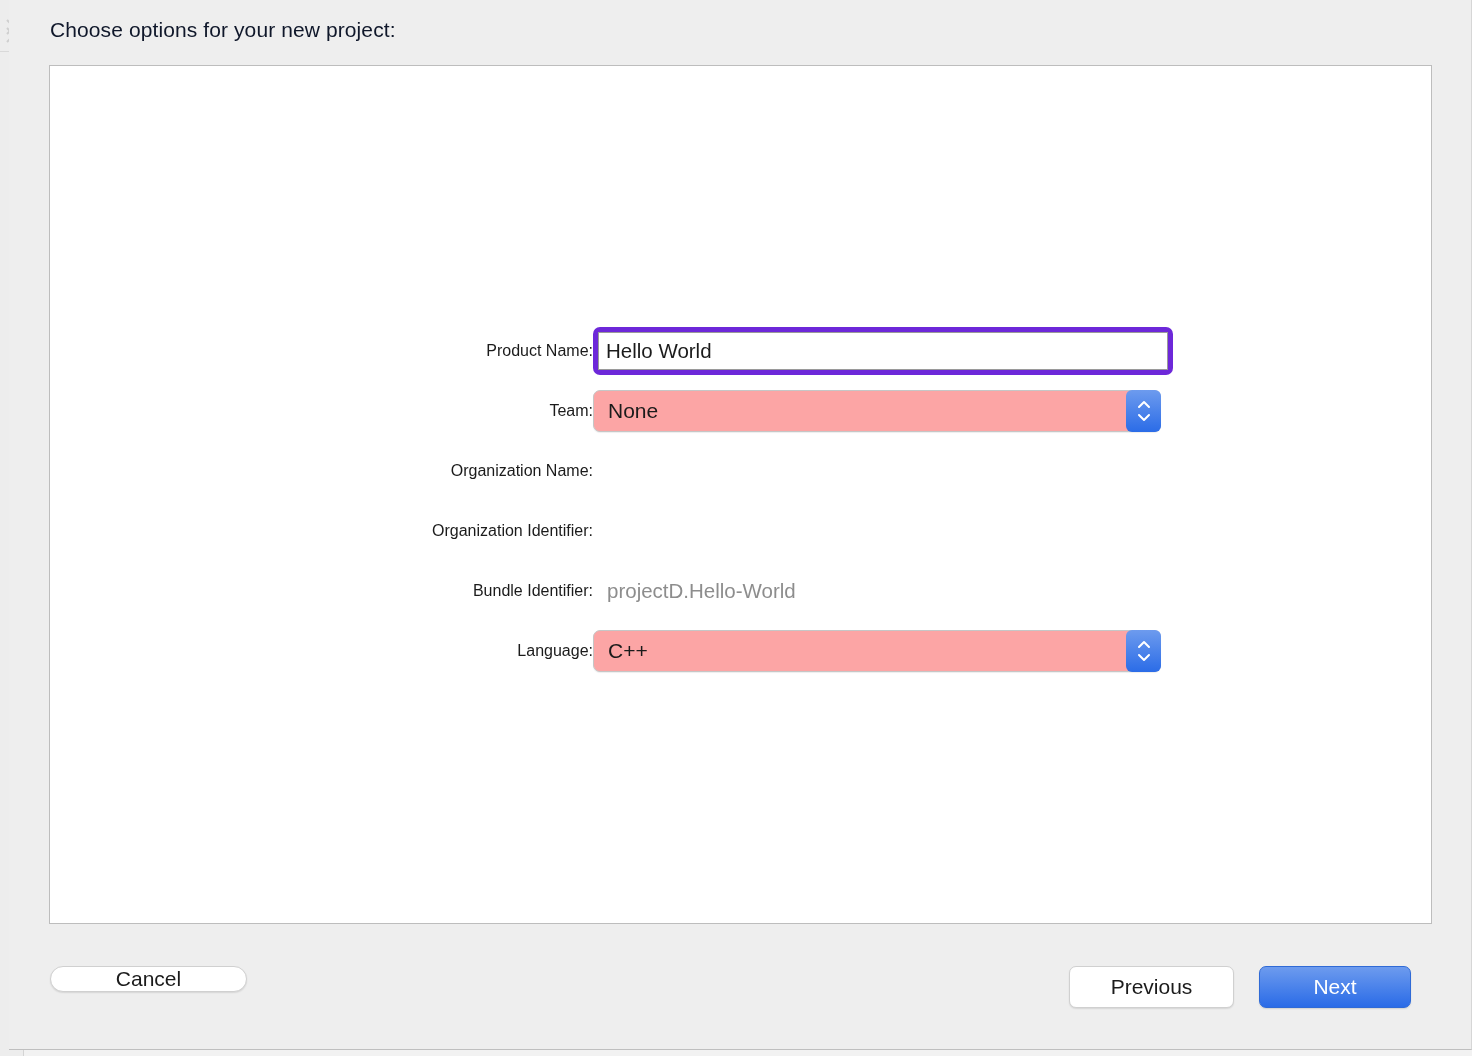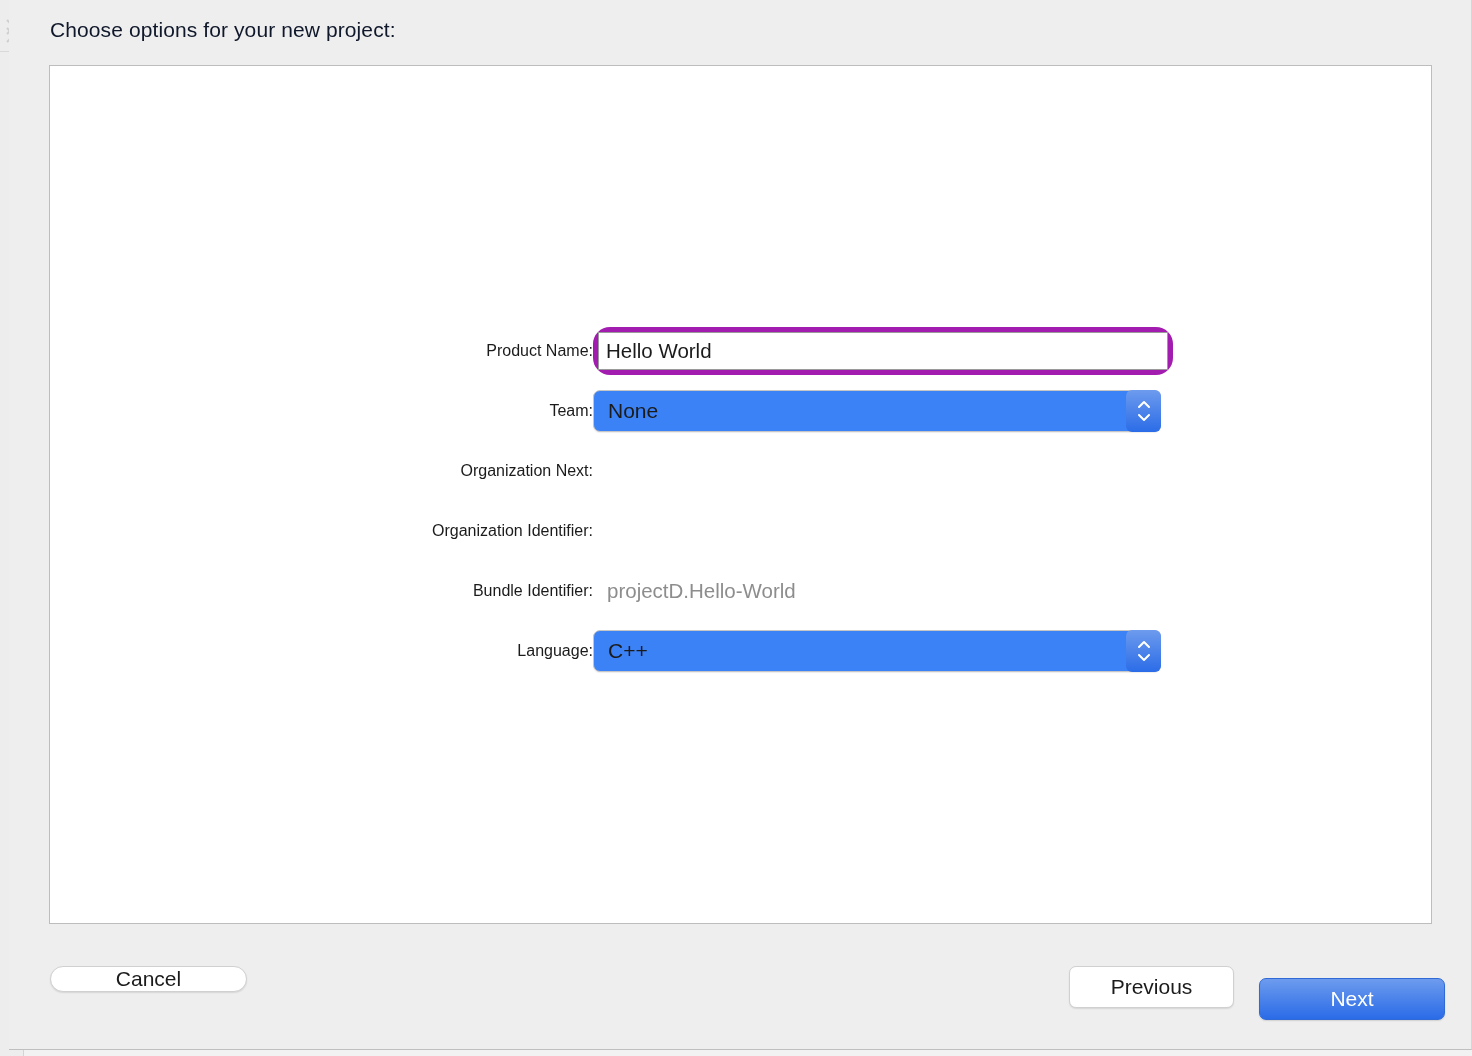--- a/index.html
+++ b/index.html
@@ -122,43 +122,43 @@
     align-items: center;
   }
 
   
   .text-input-focus-wrap {
     position: absolute;
     left: 543px;
     top: 50%;
     transform: translateY(-50%);
     padding: 5px;
-    border-radius: 17px;
-    background: #a21caf;
+    border-radius: 7px;
+    background: #6d28d9;
   }
   .text-input-focus-wrap .text-input {
     border: 1px solid #9a9a9a;
   }
 
   
   .static-value {
     font-size: 20.5px;
     color: #8d8d8d;
     white-space: nowrap;
     line-height: 38px;
     padding-left: 7px;
     margin-left: 7px;
   }
 
   
   .popup {
     position: relative;
     width: 568px;
     height: 42px;
-    background: #3b82f6;
+    background: #fca5a5;
     border: 1px solid #c6c6c6;
     border-radius: 7px;
     box-sizing: border-box;
     display: flex;
     align-items: center;
     box-shadow: 0 1px 1px rgba(0,0,0,0.07);
   }
   .popup-value {
     font-size: 21px;
     color: #1b1b1b;
@@ -203,21 +203,21 @@
   .btn-primary {
     background: linear-gradient(180deg, #6d9bee 0%, #2a6be7 100%);
     border: 1px solid #2f6ad6;
     border-radius: 7px;
     color: #ffffff;
     box-shadow: 0 1px 1.5px rgba(0,0,0,0.12);
   }
 
   #btn-cancel   { left: 41px;   top: 966px; width: 197px; height: 26px; border-radius: 14px; }
   #btn-previous { left: 1060px; top: 966px; width: 165px; height: 42px; }
-  #btn-next     { left: 1250px; top: 966px; width: 186px; height: 42px; margin-top: 12px; }
+  #btn-next     { left: 1250px; top: 966px; width: 152px; height: 42px; }
 </style>
 </head>
 <body>
 
 <div id="backdrop">
   <div id="backdrop-edge"></div>
   <div id="backdrop-chevron">
     <svg width="14" height="34" viewBox="0 0 14 34">
       <path d="M3 6 L10 13 L3 20" fill="none" stroke="#cfcfcf" stroke-width="2"></path>
       <path d="M3 14 L10 21 L3 28" fill="none" stroke="#cfcfcf" stroke-width="2"></path>
@@ -252,21 +252,21 @@
               </svg>
               <svg width="16" height="10" viewBox="0 0 16 10">
                 <path d="M3 3 L8 8 L13 3" fill="none" stroke="#ffffff" stroke-width="2" stroke-linecap="round" stroke-linejoin="round"></path>
               </svg>
             </span>
           </div>
         </div>
       </div>
 
       <div class="form-row">
-        <div class="field-label">Organization Next:</div>
+        <div class="field-label">Organization Name:</div>
       </div>
 
       <div class="form-row">
         <div class="field-label">Organization Identifier:</div>
       </div>
 
       <div class="form-row">
         <div class="field-label">Bundle Identifier:</div>
         <div class="field-control">
           <div class="static-value">projectD.Hello-World</div>

